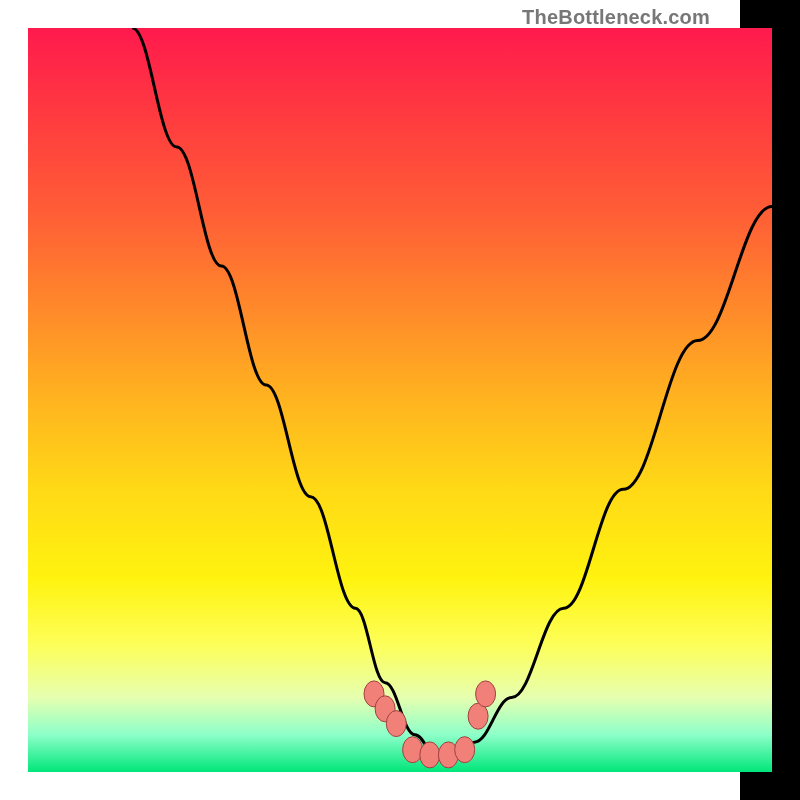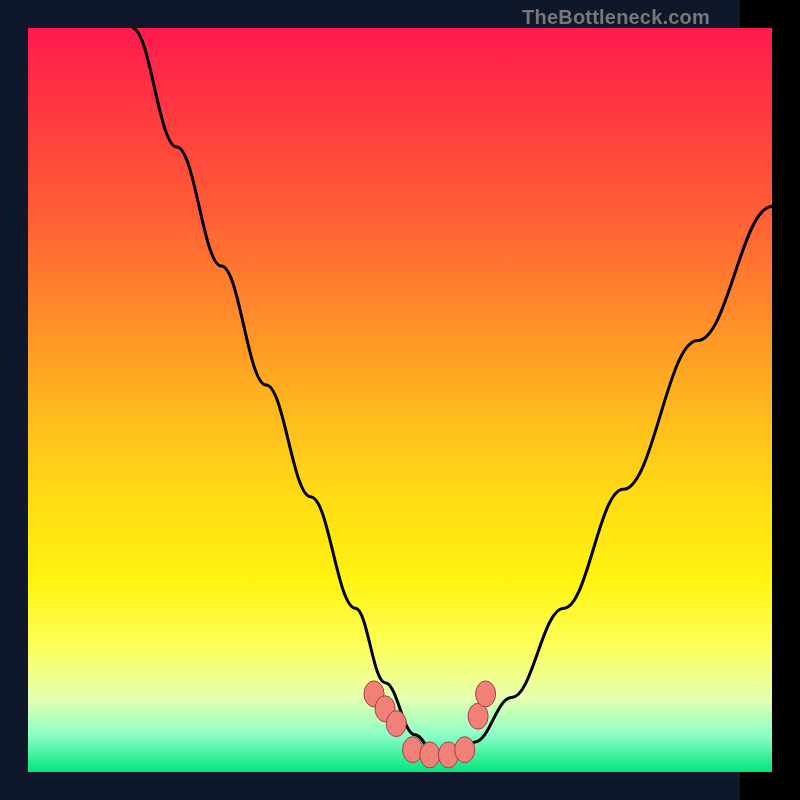--- a/index.html
+++ b/index.html
@@ -10,21 +10,21 @@
     overflow: hidden;
     background: #000;
     font-family: Arial, Helvetica, sans-serif;
   }
   .frame {
     position: absolute;
     top: 0;
     left: 0;
     width: 740px;
     height: 800px;
-    background: #0f172a;
+    background: #ffffff;
   }
   .plot {
     position: absolute;
     top: 28px;
     left: 28px;
     width: 744px;
     height: 744px;
     background: linear-gradient(
       to bottom,
       #ff1a4d 0%,

